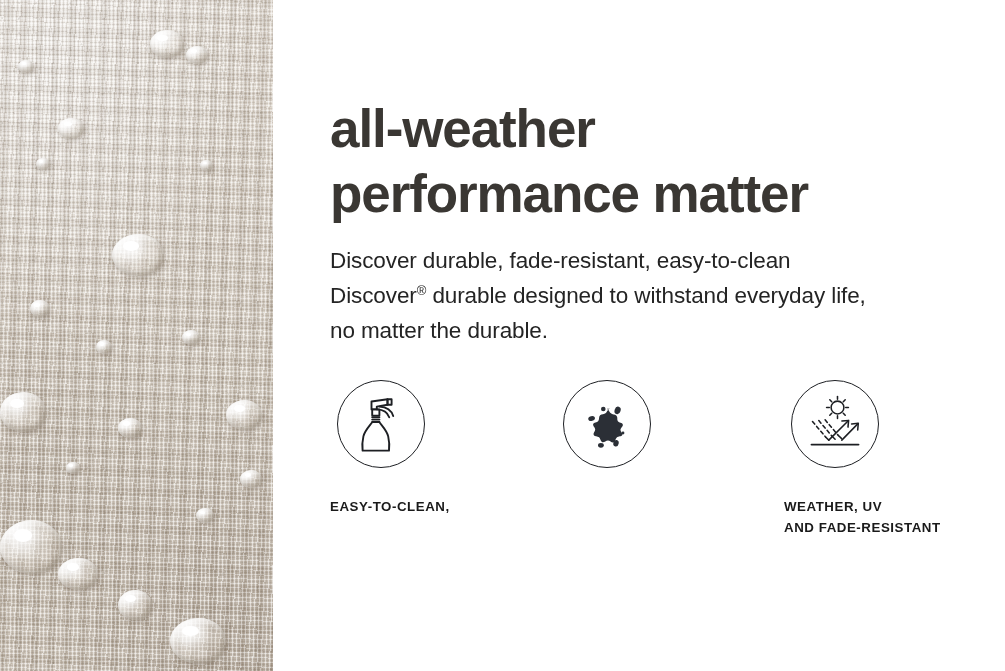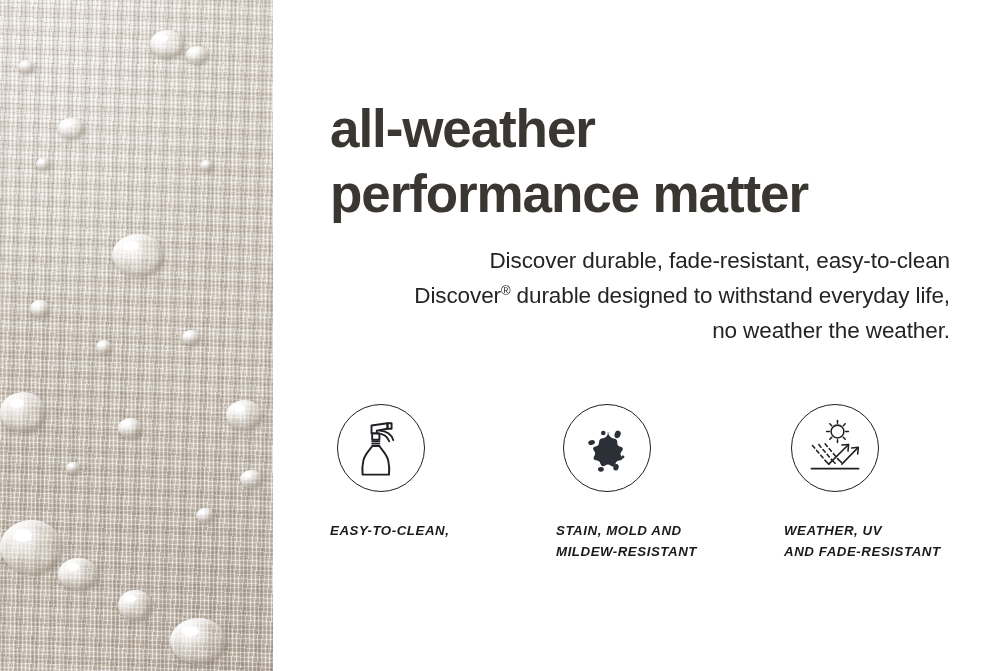--- a/index.html
+++ b/index.html
@@ -135,37 +135,35 @@
     left: 57px;
     top: 243px;
     width: 620px;
     margin: 0;
     color: #242424;
     font-family: "Liberation Sans", sans-serif;
     font-weight: 400;
     font-size: 22.5px;
     line-height: 35px;
     letter-spacing: -0.1px;
-    text-align: right;
   }
   .subcopy .sc-line { display: block; white-space: nowrap; }
   .subcopy sup {
     font-size: 0.58em;
     vertical-align: super;
     line-height: 0;
   }
 
   
   .features {
     position: absolute;
     left: 57px;
-    top: 404px;
+    top: 380px;
     width: 676px;
     height: 160px;
-    font-style: italic;
   }
   .feature {
     position: absolute;
     top: 0;
     width: 215px;
   }
   .feature-1 { left: 0px; }
   .feature-2 { left: 226px; }
   .feature-3 { left: 454px; }
 
@@ -228,21 +226,21 @@
   <div class="content">
 
     <h1 class="headline">
       <span class="hl-line">all-weather</span>
       <span class="hl-line">performance matter</span>
     </h1>
 
     <p class="subcopy">
       <span class="sc-line">Discover durable, fade-resistant, easy-to-clean</span>
       <span class="sc-line"><span>Discover</span><sup>®</sup><span> durable designed to withstand everyday life,</span></span>
-      <span class="sc-line">no weather the weather.</span>
+      <span class="sc-line">no matter the durable.</span>
     </p>
 
     <div class="features">
 
       <div class="feature feature-1">
         <div class="icon-circle">
           <svg width="86" height="86" viewBox="0 0 86 86" aria-hidden="true">
             <g fill="none" stroke="#1d1f23" stroke-width="1.9" stroke-linejoin="round" stroke-linecap="round">
 
               <path d="M33.5 20.5 L49.5 18.2 L49.5 23.8 L38.8 25.6 L38.8 28.4 L33.5 28.4 Z"></path>
@@ -276,24 +274,20 @@
 
               <ellipse cx="53.6" cy="29.4" rx="3.0" ry="3.9" transform="rotate(18 53.6 29.4)"></ellipse>
               <circle cx="39.3" cy="28.0" r="2.3"></circle>
               <ellipse cx="27.6" cy="37.5" rx="3.4" ry="2.4" transform="rotate(-16 27.6 37.5)"></ellipse>
               <ellipse cx="36.9" cy="64.3" rx="2.9" ry="2.4"></ellipse>
               <ellipse cx="52.0" cy="62.2" rx="2.7" ry="3.3" transform="rotate(12 52 62.2)"></ellipse>
               <circle cx="59.0" cy="52.0" r="1.4"></circle>
             </g>
           </svg>
         </div>
-        <p class="feature-label">
-          <span class="fl-line">STAIN, MOLD AND</span>
-          <span class="fl-line">MILDEW-RESISTANT</span>
-        </p>
       </div>
 
       <div class="feature feature-3">
         <div class="icon-circle">
           <svg width="86" height="86" viewBox="0 0 86 86" aria-hidden="true">
             <g fill="none" stroke="#1d1f23" stroke-width="1.55" stroke-linecap="round">
 
               <circle cx="45.5" cy="26.5" r="6.4"></circle>
 
               <path d="M45.5 15.6 L45.5 18.3"></path>

